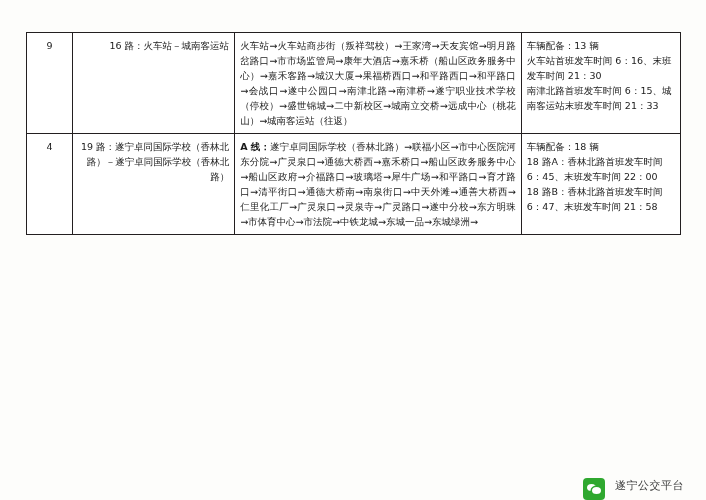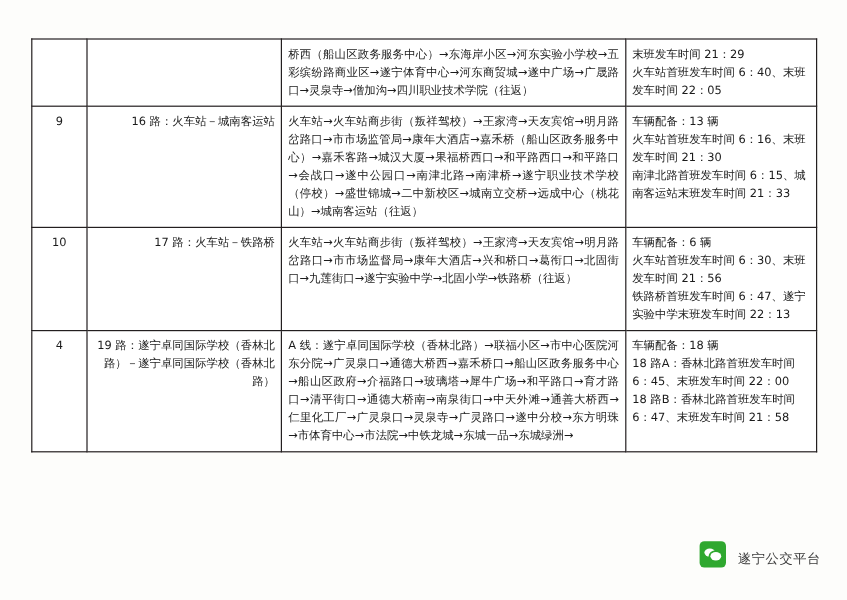--- a/index.html
+++ b/index.html
@@ -56,29 +56,29 @@
   td.col-route {
     width: 270px;
     text-align: justify;
     letter-spacing: 0px;
   }
   td.col-time {
     width: 145px;
     text-align: left;
   }
   .bold {
-    font-weight: normal;
+    font-weight: bold;
   }
   
   .watermark {
     position: absolute;
     right: 22px;
-    bottom: 27px;
+    bottom: 0;
     display: flex;
-    align-items: flex-end;
+    align-items: flex-start;
     gap: 10px;
   }
   .wm-icon {
     width: 22px;
     height: 22px;
     background: #2fa82f;
     border-radius: 4px;
     position: relative;
   }
   .wm-icon:before {
@@ -105,45 +105,30 @@
   }
 </style>
 </head>
 <body>
 
 <div class="page">
 
   <table class="bus-table">
     <tbody>
 
-      <tr>
-        <td class="col-no"></td>
-        <td class="col-name"></td>
-        <td class="col-route">桥西（船山区政务服务中心）→东海岸小区→河东实验小学校→五彩缤纷路商业区→遂宁体育中心→河东商贸城→遂中广场→广晟路口→灵泉寺→僧加沟→四川职业技术学院（往返）</td>
-        <td class="col-time" style="white-space:pre-line;">末班发车时间 21：29
-火车站首班发车时间 6：40、末班发车时间 22：05</td>
-      </tr>
 
       <tr>
         <td class="col-no">9</td>
         <td class="col-name">16 路：火车站－城南客运站</td>
         <td class="col-route">火车站→火车站商步街（叛祥驾校）→王家湾→天友宾馆→明月路岔路口→市市场监管局→康年大酒店→嘉禾桥（船山区政务服务中心）→嘉禾客路→城汉大厦→果福桥西口→和平路西口→和平路口→会战口→遂中公园口→南津北路→南津桥→遂宁职业技术学校（停校）→盛世锦城→二中新校区→城南立交桥→远成中心（桃花山）→城南客运站（往返）</td>
         <td class="col-time" style="white-space:pre-line;">车辆配备：13 辆
 火车站首班发车时间 6：16、末班发车时间 21：30
 南津北路首班发车时间 6：15、城南客运站末班发车时间 21：33</td>
       </tr>
 
-      <tr>
-        <td class="col-no">10</td>
-        <td class="col-name">17 路：火车站－铁路桥</td>
-        <td class="col-route">火车站→火车站商步街（叛祥驾校）→王家湾→天友宾馆→明月路岔路口→市市场监督局→康年大酒店→兴和桥口→葛衔口→北固街口→九莲街口→遂宁实验中学→北固小学→铁路桥（往返）</td>
-        <td class="col-time" style="white-space:pre-line;">车辆配备：6 辆
-火车站首班发车时间 6：30、末班发车时间 21：56
-铁路桥首班发车时间 6：47、遂宁实验中学末班发车时间 22：13</td>
-      </tr>
 
       <tr>
         <td class="col-no">4</td>
         <td class="col-name">19 路：遂宁卓同国际学校（香林北路）－遂宁卓同国际学校（香林北路）</td>
         <td class="col-route"><span class="bold">A 线：</span><span>遂宁卓同国际学校（香林北路）→联福小区→市中心医院河东分院→广灵泉口→通德大桥西→嘉禾桥口→船山区政务服务中心→船山区政府→介福路口→玻璃塔→犀牛广场→和平路口→育才路口→清平街口→通德大桥南→南泉街口→中天外滩→通善大桥西→仁里化工厂→广灵泉口→灵泉寺→广灵路口→遂中分校→东方明珠→市体育中心→市法院→中铁龙城→东城一品→东城绿洲→</span></td>
         <td class="col-time" style="white-space:pre-line;">车辆配备：18 辆
 18 路A：香林北路首班发车时间 6：45、末班发车时间 22：00
 18 路B：香林北路首班发车时间 6：47、末班发车时间 21：58</td>
       </tr>
 

